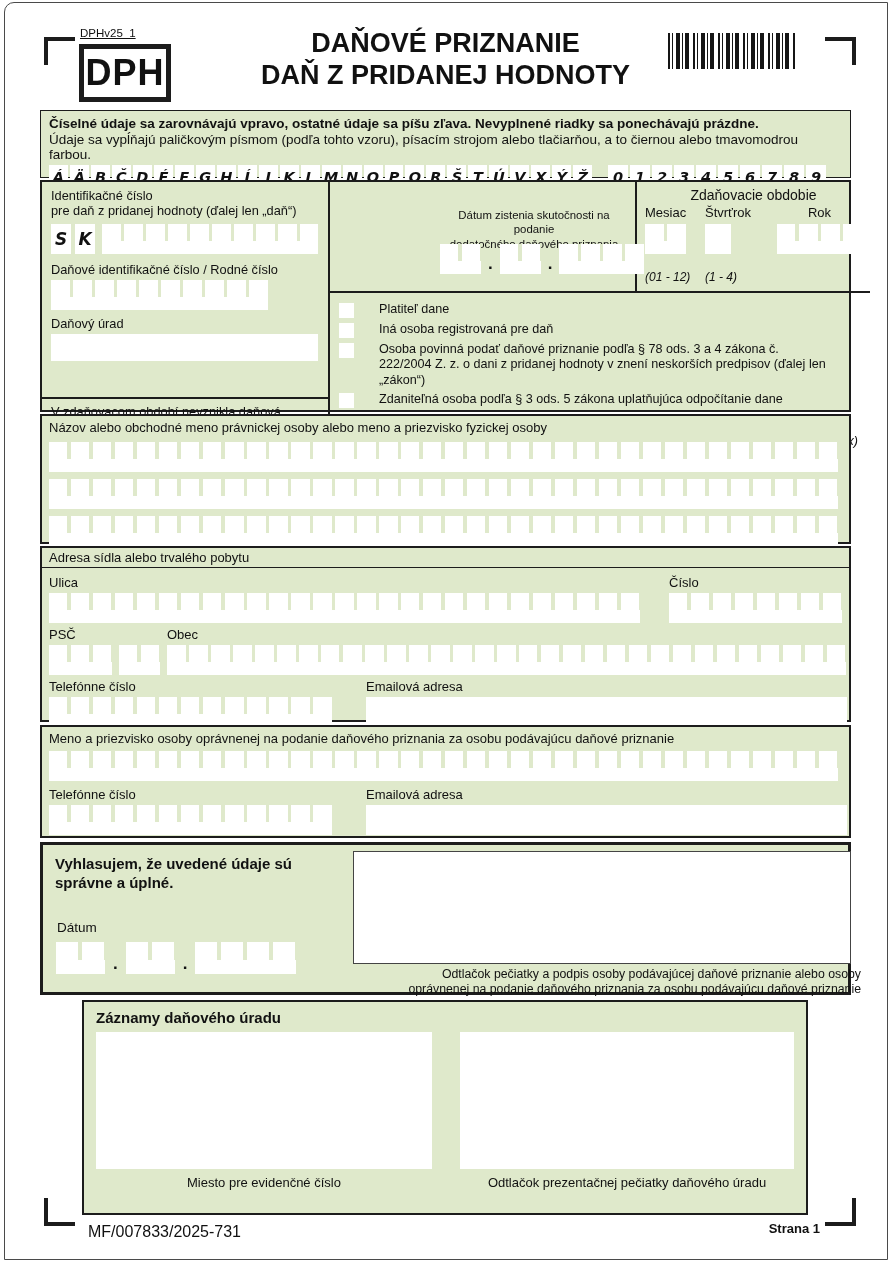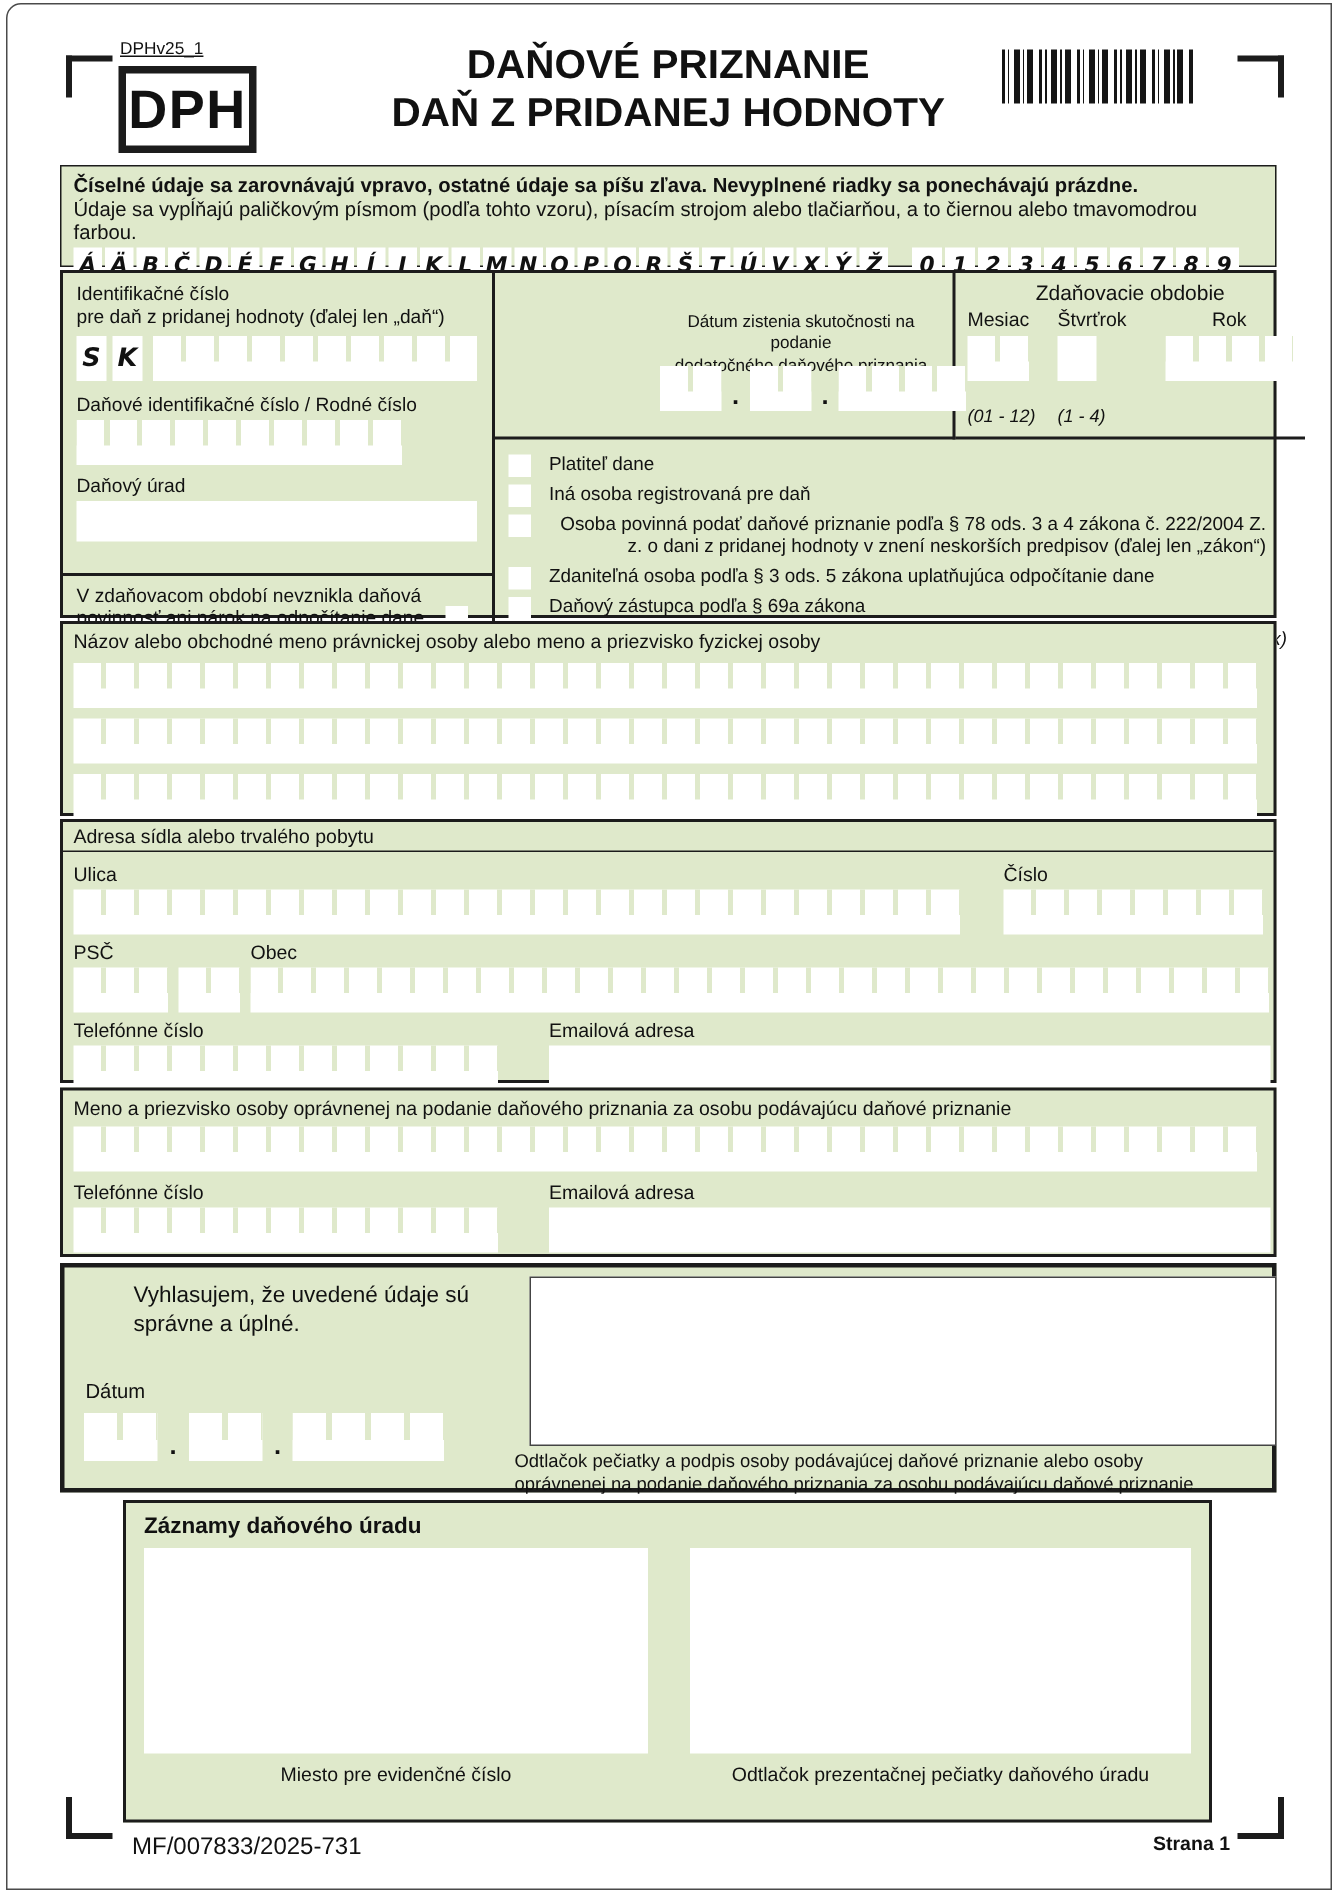--- a/index.html
+++ b/index.html
@@ -73,21 +73,21 @@
   .druh-note{position:absolute;left:108px;top:26px;width:192px;text-align:center;font-size:11.4px;line-height:1.25;}
   .druh-date{position:absolute;left:110px;top:62px;display:flex;gap:7px;}
   .obdobie{border-bottom:2px solid var(--line);padding:5px 8px;}
   .obd-title{text-align:center;font-size:14px;}
   .obd-grid{display:grid;grid-template-columns:60px 72px auto;margin-top:2px;}
   .obd-grid .h{font-size:13px;}
   .obd-grid .h.rok{text-align:center;}
   .obd-combrow{margin-top:4px;}
   .obd-range{font-style:italic;font-size:12px;margin-top:16px;}
   .statuses{grid-column:2/4;padding:5px 10px 4px 9px;}
-  .status-row{display:flex;gap:12px;align-items:flex-start;margin:4px 0;text-align:right;}
+  .status-row{display:flex;gap:25px;align-items:flex-start;margin:4px 0;}
   .status-row .cb{margin-top:1px;}
   .status-row .txt{font-size:12.6px;line-height:1.22;max-width:478px;}
   .status-row .sfx{margin-left:auto;font-style:italic;font-size:12.6px;padding-right:2px;align-self:flex-end;}
 
   
   .names{top:414px;height:130px;padding:4px 7px;}
   .names .comb{margin-top:7px;}
 
   
   .addr{top:546px;height:176px;padding:0;}
@@ -95,25 +95,25 @@
   .addr-body{padding:3px 7px;}
   .frow{display:flex;justify-content:space-between;}
   .fcol .lbl{margin-bottom:3px;margin-top:4px;}
   .email-field{width:481px;height:30px;}
 
   
   .auth{top:725px;height:113px;padding:4px 7px;}
 
   
   .decl{top:842px;height:153px;border-width:3px;padding:10px 12px;}
-  .decl-statement{width:278px;font-weight:normal;font-size:15px;line-height:1.25;margin-left:34px;}
+  .decl-statement{width:278px;font-weight:bold;font-size:15px;line-height:1.25;}
   .decl-date-lbl{position:absolute;left:14px;top:75px;font-size:13.5px;}
   .decl-date{position:absolute;left:13px;top:97px;display:flex;gap:8px;}
   .sigbox{position:absolute;left:310px;top:6px;width:498px;height:113px;background:#fff;border:1px solid #444;}
-  .sigcap{position:absolute;left:300px;top:122px;width:518px;text-align:left;font-size:12.3px;line-height:1.2;}
+  .sigcap{position:absolute;left:300px;top:122px;width:518px;text-align:right;font-size:12.3px;line-height:1.2;}
 
   
   .records{position:absolute;left:82px;top:1000px;width:726px;height:215px;border:2px solid var(--line);
     background:var(--green);padding:7px 12px;}
   .records h2{font-size:15px;font-weight:bold;}
   .rec-boxes{display:flex;gap:28px;margin-top:6px;}
   .rec-box{height:137px;background:#fff;}
   .rec-box.l{width:337px;}
   .rec-box.r{width:335px;}
   .rec-caps{display:flex;gap:28px;margin-top:6px;}

